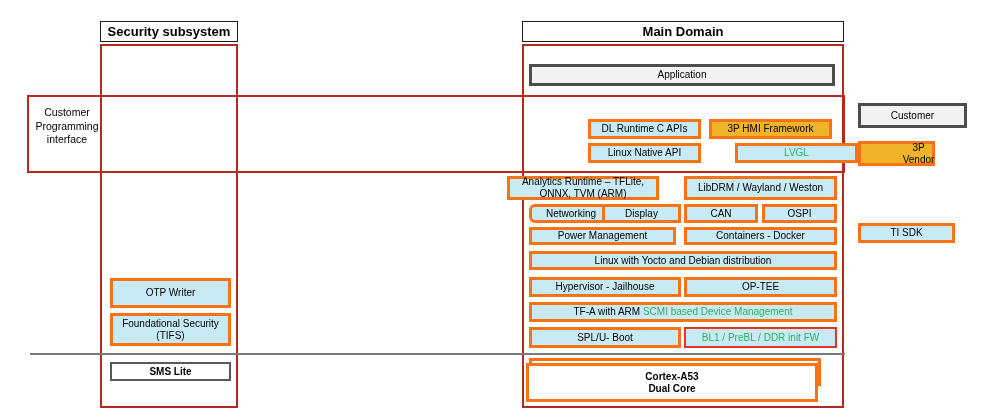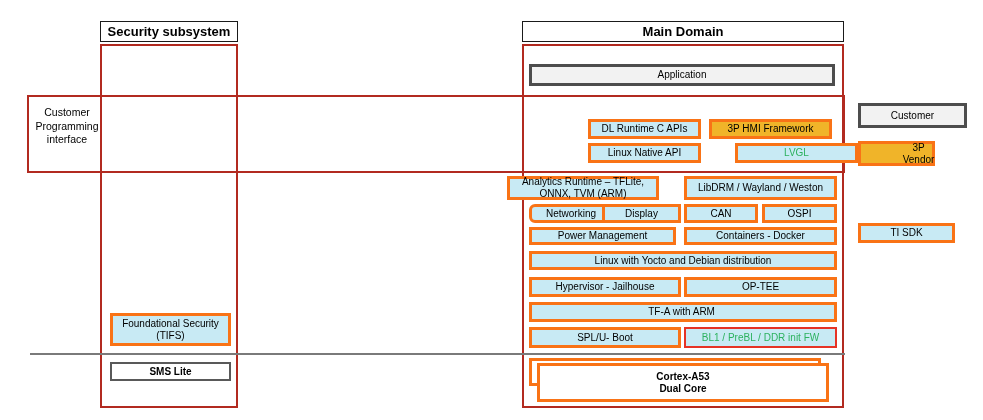--- a/index.html
+++ b/index.html
@@ -62,33 +62,35 @@
   <div class="box cyan" style="left:529px; top:227px; width:147px; height:18px;">Power Management</div>
   <div class="box cyan" style="left:529px; top:251px; width:308px; height:19px;">Linux with Yocto and Debian distribution</div>
 
   <div class="box cyan" style="left:684px; top:227px; width:153px; height:18px;">Containers - Docker</div>
 
   <div class="box cyan" style="left:529px; top:277px; width:152px; height:20px;">Hypervisor - Jailhouse</div>
   <div class="box cyan" style="left:684px; top:277px; width:153px; height:20px;">OP-TEE</div>
 
   <div class="box cyan" style="left:529px; top:302px; width:308px; height:20px;">
     <span style="white-space:pre;">TF-A with ARM </span>
+      <span class="green">SCMI based Device Management</span>
   </div>
 
   <div class="box cyan" style="left:529px; top:327px; width:152px; height:21px;">SPL/U- Boot</div>
   <div class="box cyan redbox green" style="left:684px; top:327px; width:153px; height:21px;">BL1 / PreBL / DDR init FW</div>
 
   <div class="divider" style="left:30px; top:353px; width:815px; height:2px;"></div>
 
   <div class="box" style="left:529px; top:358px; width:292px; height:28px;"></div>
-  <div class="box col bold" style="left:537px; top:363px; width:292px; height:39px;">
+  <div class="box col bold" style="left:526px; top:363px; width:292px; height:39px;">
     <span>Cortex-A53</span>
     <span>Dual Core</span>
   </div>
 
+  <div class="box cyan" style="left:110px; top:278px; width:121px; height:30px;">OTP Writer</div>
   <div class="box cyan" style="left:110px; top:313px; width:121px; height:33px; padding:0 7px;">Foundational Security (TIFS)</div>
   <div class="box bold" style="left:110px; top:362px; width:121px; height:19px; border:2px solid #595959;">SMS Lite</div>
 
   <div class="box grayf" style="left:858px; top:103px; width:109px; height:25px;">Customer</div>
   <div class="box orange" style="left:858px; top:141px; width:77px; height:25px;padding-left:44px;">3P Vendor</div>
   <div class="box cyan" style="left:858px; top:176px; width:97px; height:20px;margin-top:47px;">TI SDK</div>
 
 </div>
 
 </body></html>

